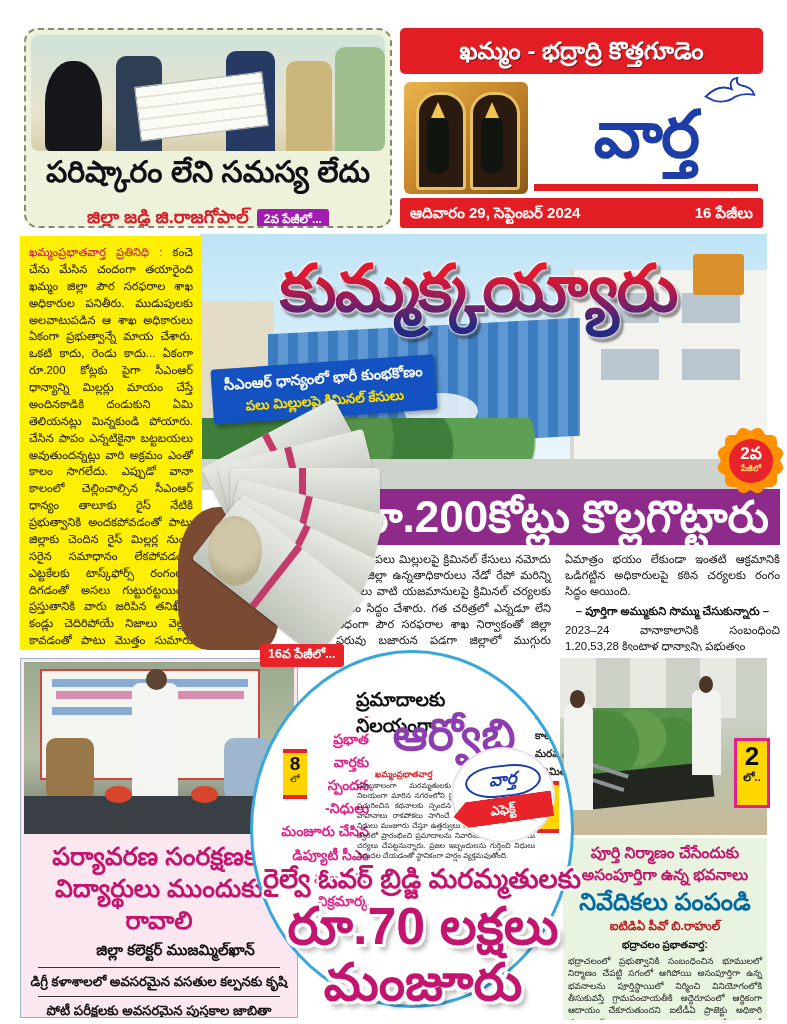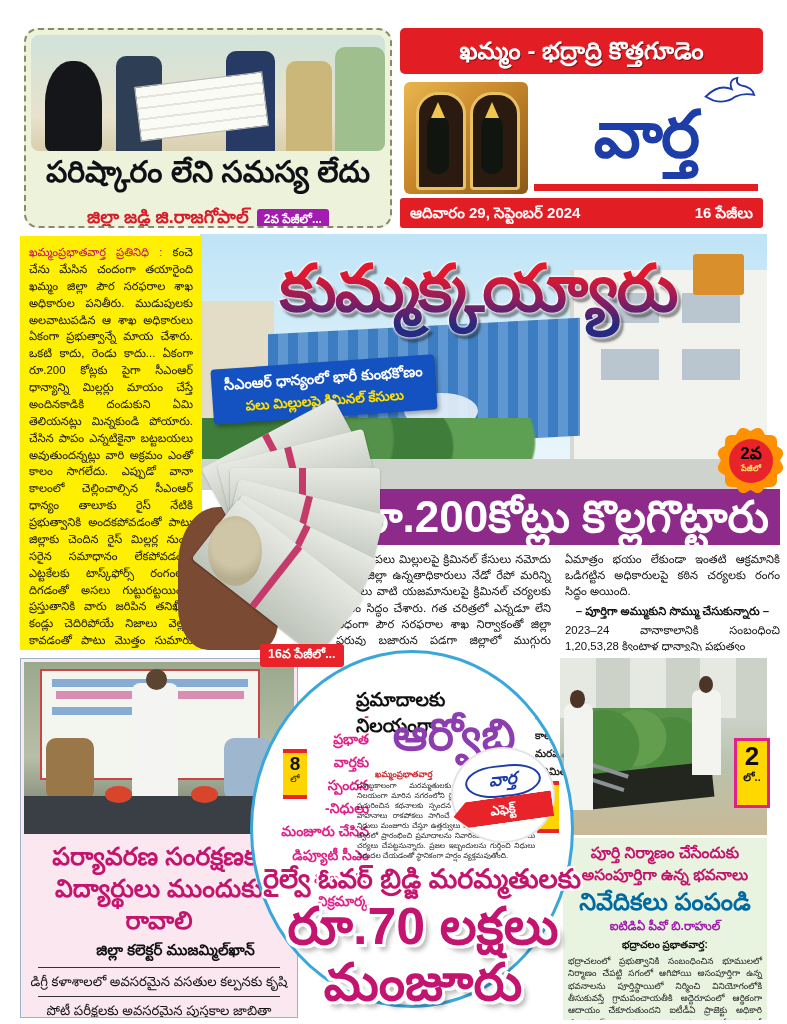--- a/index.html
+++ b/index.html
@@ -86,21 +86,21 @@
   .note .band{position:absolute;left:46%;top:0;width:7px;height:100%;background:#c43a6a;}
   .gandhi{position:absolute;left:30px;top:96px;width:54px;height:70px;border-radius:50%;
           background:radial-gradient(circle at 50% 40%,#cfc6a8 0 45%,#b7ae8e 70%);}
 
   .purple-banner{left:336px;top:489px;width:444px;height:56px;background:#8e2b8a;
                  color:#fff;font-weight:bold;font-size:44px;text-align:center;line-height:56px;}
   .starburst{left:722px;top:432px;width:58px;height:58px;}
   .star-sq{position:absolute;left:6%;top:6%;width:88%;height:88%;background:#ff9000;border-radius:12%;}
   .star-circle{position:absolute;left:12%;top:12%;width:76%;height:76%;background:#e8232a;
                border-radius:50%;text-align:center;}
-  .star-top{color:#000000;font-weight:900;font-size:17px;line-height:20px;margin-top:5px;}
+  .star-top{color:#ffffff;font-weight:900;font-size:17px;line-height:20px;margin-top:5px;}
   .star-bot{color:#ffe96a;font-weight:bold;font-size:8px;line-height:9px;}
 
   .body-cols{left:336px;top:551px;width:444px;height:100px;display:flex;gap:14px;
              font-size:11.4px;line-height:1.42;}
   .body-cols .col{width:215px;}
   .hl-center{font-weight:bold;text-align:center;margin:3px 0;}
 
   
   .bl-box{left:20px;top:658px;width:278px;height:360px;border:1px solid #9fb3c8;
           background:#fbe7f0;box-sizing:border-box;}
@@ -113,21 +113,21 @@
   .bl-man{position:absolute;left:40%;top:12%;width:17%;height:66%;background:#f4f4f2;
           border-radius:8px 8px 0 0;}
   .bl-head1{position:absolute;left:45%;top:4%;width:8%;height:12%;background:#5c4433;border-radius:50%;}
   .bl-sit1{position:absolute;left:8%;top:44%;width:18%;height:36%;background:#9a7748;border-radius:10px;}
   .bl-sit2{position:absolute;right:8%;top:44%;width:18%;height:36%;background:#9fb6cf;border-radius:10px;}
   .bl-table{position:absolute;left:0;bottom:0;width:100%;height:22%;background:#3a3f46;}
   .bl-flower{position:absolute;bottom:18%;width:10%;height:10%;background:#d8452a;border-radius:50%;}
   .bl-head{color:#c4156e;font-weight:bold;font-size:25px;line-height:32px;margin-top:6px;}
   .bl-byline{font-weight:bold;font-size:15px;margin-top:5px;padding-left:33px;}
   .bl-rule{width:88%;height:1px;background:#333;margin:5px auto;}
-  .bl-point{font-weight:normal;font-size:13.2px;line-height:1.35;padding:0 8px;}
+  .bl-point{font-weight:bold;font-size:13.2px;line-height:1.35;padding:0 8px;}
 
   
   .rob-circle{left:250px;top:650px;width:318px;height:352px;background:#fff;border:3px solid #3aa7dc;
               border-radius:50%;z-index:5;}
   .badge-red{left:260px;top:644px;background:#e8232a;color:#fff;font-weight:bold;font-size:12.5px;
              padding:3px 8px;border-radius:3px;z-index:6;}
   .rob-side{position:absolute;left:6px;top:52px;width:110px;text-align:right;
             color:#e0218a;font-weight:bold;font-size:14px;line-height:1.65;}
   .badge8{position:absolute;left:30px;top:96px;width:24px;height:42px;background:#ffd400;
           border-top:4px solid #e8232a;border-bottom:4px solid #e8232a;text-align:center;z-index:2;}
@@ -179,21 +179,21 @@
   .br-man{position:absolute;width:14%;height:48%;background:#f3f3f0;border-radius:7px 7px 0 0;}
   .br-head{position:absolute;width:7%;height:10%;background:#4c3427;border-radius:50%;}
   .badge2b{left:734px;top:738px;width:30px;height:64px;background:#ffd800;border:3px solid #e0218a;
            text-align:center;z-index:4;}
   .badge2b .n{font-weight:900;font-size:26px;line-height:30px;color:#111;}
   .badge2b .s{font-size:11px;font-weight:bold;color:#111;}
   .br-panel{left:563px;top:838px;width:204px;height:182px;background:#e9f4e0;
             padding:4px 5px;box-sizing:border-box;}
   .br-h12{color:#c4156e;font-weight:bold;font-size:15.5px;line-height:1.45;}
   .br-h3{color:#0369a1;font-weight:900;font-size:24px;line-height:30px;}
-  .br-byline{color:#a21caf;font-weight:bold;font-size:12px;margin-top:2px;}
+  .br-byline{color:#b91c1c;font-weight:bold;font-size:12px;margin-top:2px;}
   .br-dateline{font-weight:bold;font-size:10px;margin-top:3px;}
   .br-body{font-size:8.8px;line-height:1.4;margin-top:2px;color:#222;}
 </style>
 </head>
 <body>
 
 <div class="abs tl-box clip">
   <div class="tl-photo">
     <div class="abs" style="left:4%;top:22%;width:16%;height:78%;background:#14161a;border-radius:46% 46% 8% 8%;"></div>
     <div class="abs" style="left:24%;top:18%;width:13%;height:82%;background:#2e3f55;border-radius:10px 10px 0 0;"></div>

